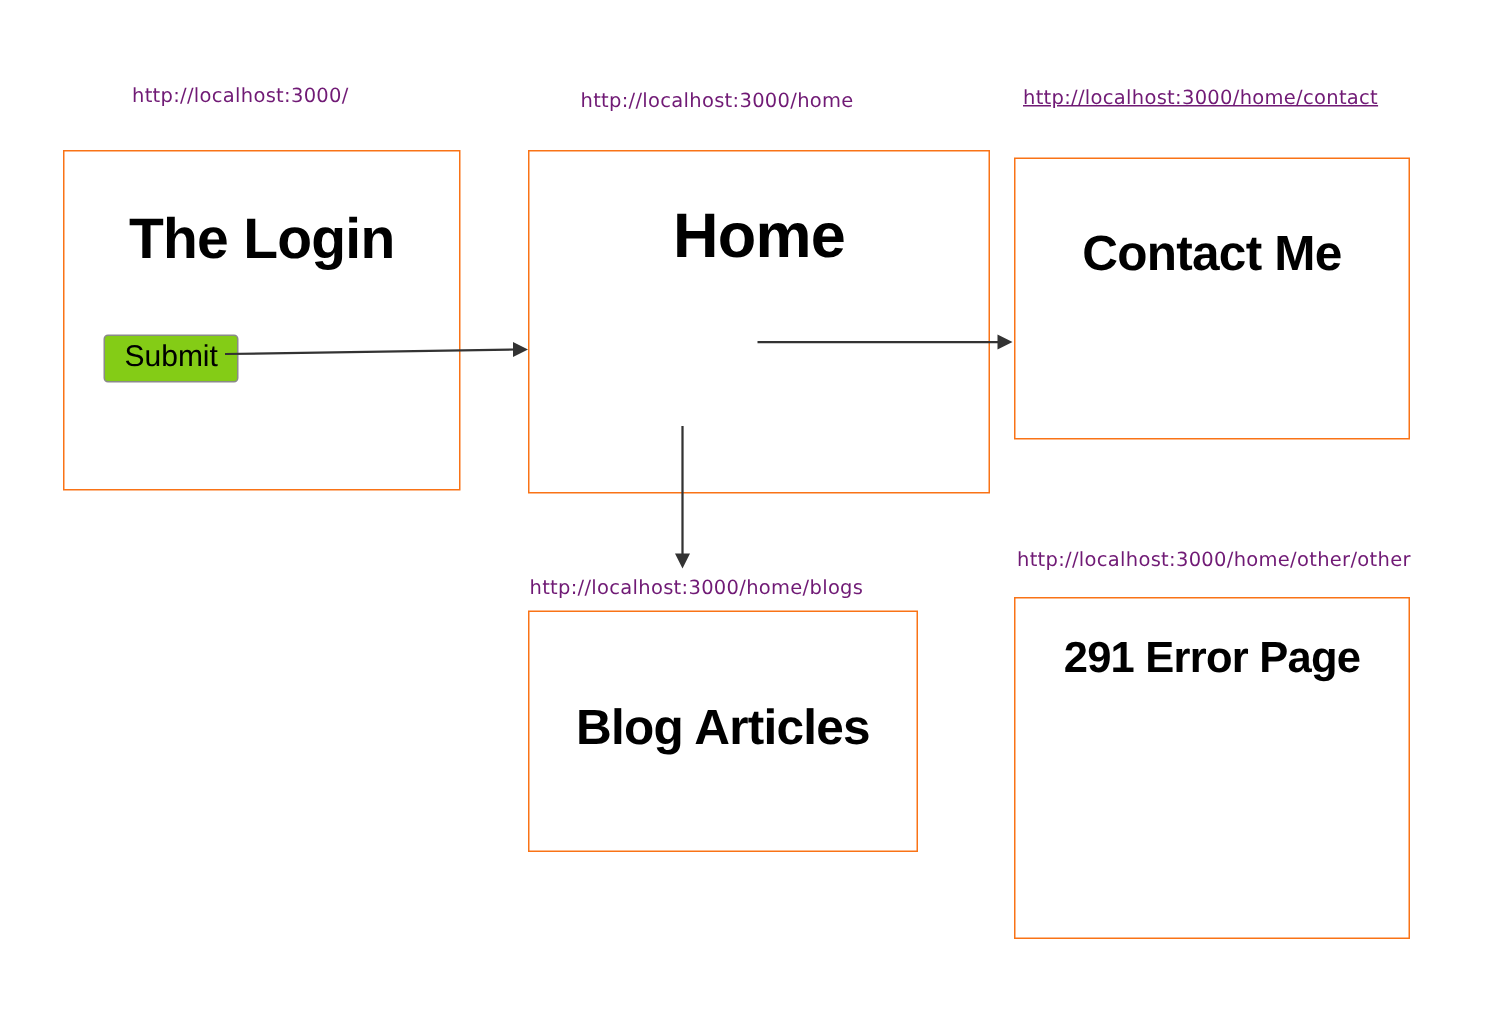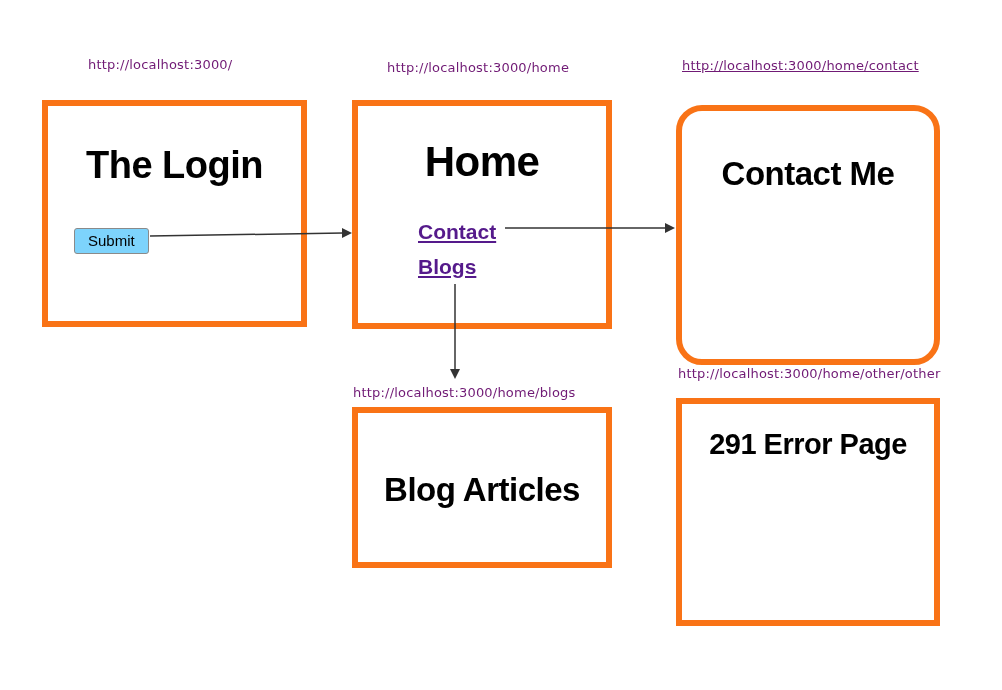--- a/index.html
+++ b/index.html
@@ -24,28 +24,28 @@
     letter-spacing: 0.2px;
   }
   #url-login   { left: 88px;  top: 57px; }
   #url-home    { left: 387px; top: 60px; }
   #url-contact { left: 682px; top: 58px; text-decoration: underline; }
   #url-blogs   { left: 353px; top: 385px; }
   #url-error   { left: 678px; top: 366px; }
 
   .page-box {
     position: absolute;
-    border: 6px solid #f97316;
+    border: 1px solid #f97316;
     background: #ffffff;
     box-sizing: border-box;
     padding-left: 20px;
   }
   #box-login   { left: 42px;  top: 100px; width: 265px; height: 227px; }
-  #box-home    { left: 352px; top: 100px; width: 260px; height: 229px; }
-  #box-contact { left: 676px; top: 105px; width: 264px; height: 260px; border-radius: 26px; }
+  #box-home    { left: 352px; top: 100px; width: 308px; height: 229px; }
+  #box-contact { left: 676px; top: 105px; width: 264px; height: 188px; }
   #box-blogs   { left: 352px; top: 407px; width: 260px; height: 161px; }
   #box-error   { left: 676px; top: 398px; width: 264px; height: 228px; }
 
   .page-title {
     position: absolute;
     left: 0;
     width: 100%;
     text-align: center;
     font-weight: bold;
     color: #000000;
@@ -57,23 +57,23 @@
   #box-home    .page-title { top: 32px; font-size: 42px; }
   #box-contact .page-title { top: 44px; font-size: 33px; }
   #box-blogs   .page-title { top: 58px; font-size: 33px; }
   #box-error   .page-title { top: 24px; font-size: 29px; }
 
   .submit-btn {
     position: absolute;
     left: 26px;
     top: 122px;
     font-family: "Liberation Sans", sans-serif;
-    font-size: 15px;
+    font-size: 20px;
     color: #000000;
-    background: #7dd3fc;
+    background: #84cc16;
     border: 1px solid #8a8a8a;
     border-radius: 3px;
     padding: 3px 13px 4px 13px;
     cursor: pointer;
   }
 
   .home-links {
     position: absolute;
     left: 60px;
     top: 114px;
@@ -116,24 +116,20 @@
 <div class="url-label" id="url-blogs">http://localhost:3000/home/blogs</div>
 <div class="url-label" id="url-error">http://localhost:3000/home/other/other</div>
 
 <div class="page-box" id="box-login">
   <div class="page-title">The Login</div>
   <button class="submit-btn">Submit</button>
 </div>
 
 <div class="page-box" id="box-home">
   <div class="page-title">Home</div>
-  <div class="home-links">
-    <span class="home-link">Contact</span>
-    <span class="home-link">Blogs</span>
-  </div>
 </div>
 
 <div class="page-box" id="box-contact">
   <div class="page-title">Contact Me</div>
 </div>
 
 <div class="page-box" id="box-blogs">
   <div class="page-title">Blog Articles</div>
 </div>
 

